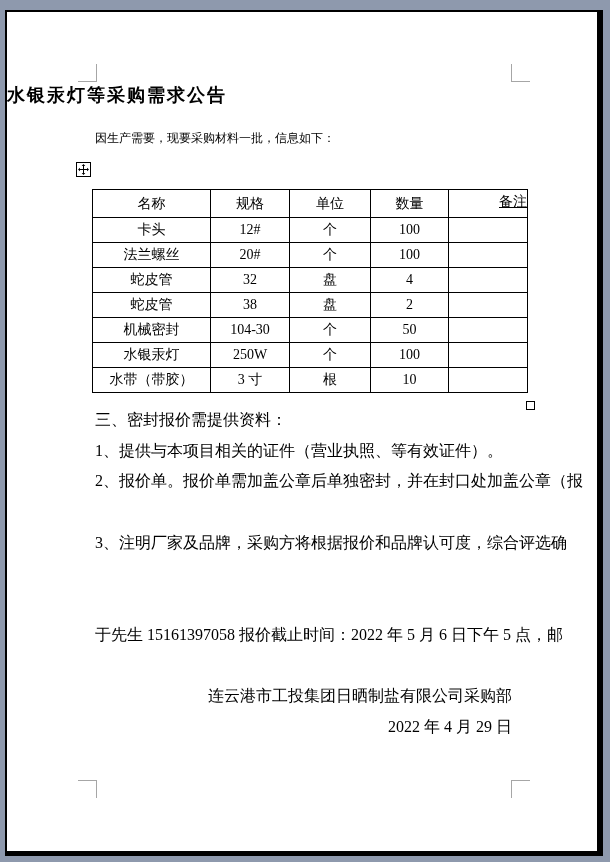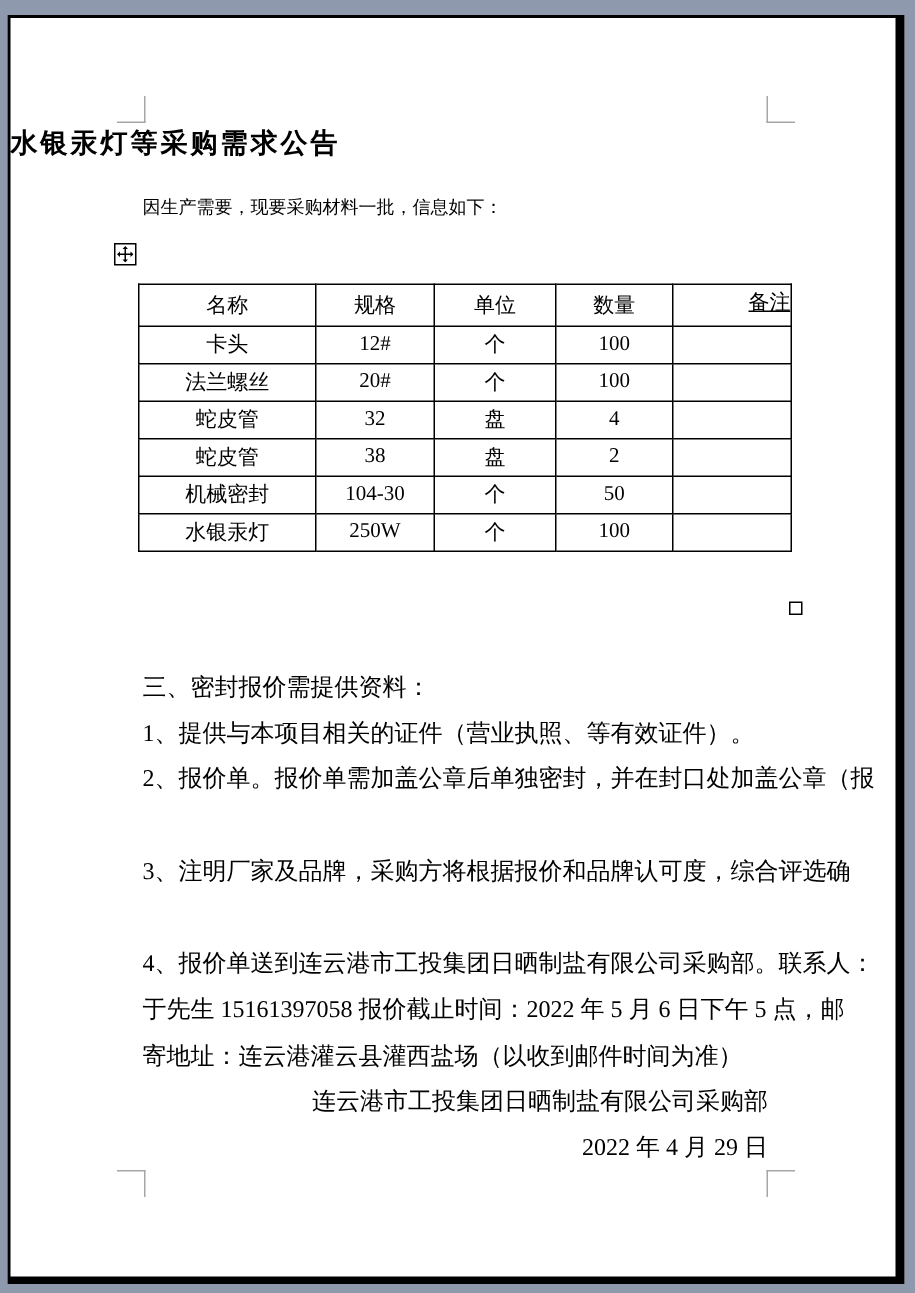--- a/index.html
+++ b/index.html
@@ -46,21 +46,21 @@
   }
   .proc-table td.remark-hd{
     text-align:right;vertical-align:top;padding:3px 0 0 6px;text-decoration:underline;
   }
   .tbl-resize-handle{
     position:absolute;left:519px;top:389px;width:7px;height:7px;
     border:1px solid #000;background:#fff;
   }
   .bodyline{
     position:absolute;left:88px;width:417px;
-    font-size:16px;white-space:nowrap;overflow:visible;margin-top:38px;
+    font-size:16px;white-space:nowrap;overflow:visible;
   }
   .bodyline.right{text-align:right;font-family:Liberation Serif, serif;}
 </style>
 </head>
 <body>
 
 <div class="canvas">
   <div class="page">
 
     <div class="mark tl"></div>
@@ -131,29 +131,34 @@
           <td>50</td>
           <td></td>
         </tr>
         <tr>
           <td>水银汞灯</td>
           <td>250W</td>
           <td>个</td>
           <td>100</td>
           <td></td>
         </tr>
+        <tr>
+          <td>水带（带胶）</td>
+          <td>3 寸</td>
+          <td>根</td>
+          <td>10</td>
+          <td></td>
+        </tr>
       </tbody>
     </table>
 
     <div class="tbl-resize-handle"></div>
 
     <div class="bodyline" style="top:398px">三、密封报价需提供资料：</div>
     <div class="bodyline" style="top:429px">1、提供与本项目相关的证件（营业执照、等有效证件）。</div>
     <div class="bodyline" style="top:459px">2、报价单。报价单需加盖公章后单独密封，并在封口处加盖公章（报</div>
     <div class="bodyline" style="top:521px">3、注明厂家及品牌，采购方将根据报价和品牌认可度，综合评选确</div>
-    <div class="bodyline" style="top:582px">4、报价单送到连云港市工投集团日晒制盐有限公司采购部。联系人：</div>
     <div class="bodyline" style="top:613px">于先生 15161397058 报价截止时间：2022 年 5 月 6 日下午 5 点，邮</div>
-    <div class="bodyline" style="top:644px">寄地址：连云港灌云县灌西盐场（以收到邮件时间为准）</div>
     <div class="bodyline right" style="top:674px">连云港市工投集团日晒制盐有限公司采购部</div>
     <div class="bodyline right" style="top:705px">2022 年 4 月 29 日</div>
 
   </div>
 </div>
 
 </body></html>

